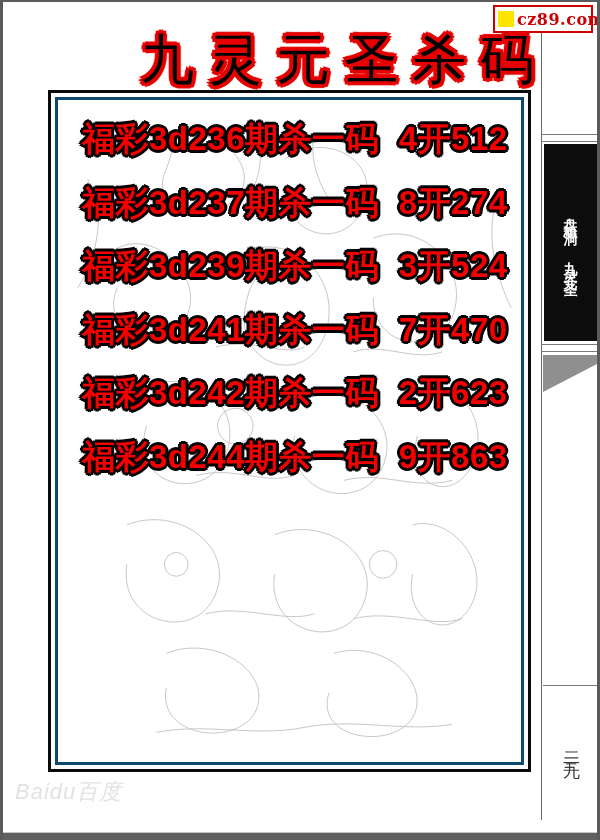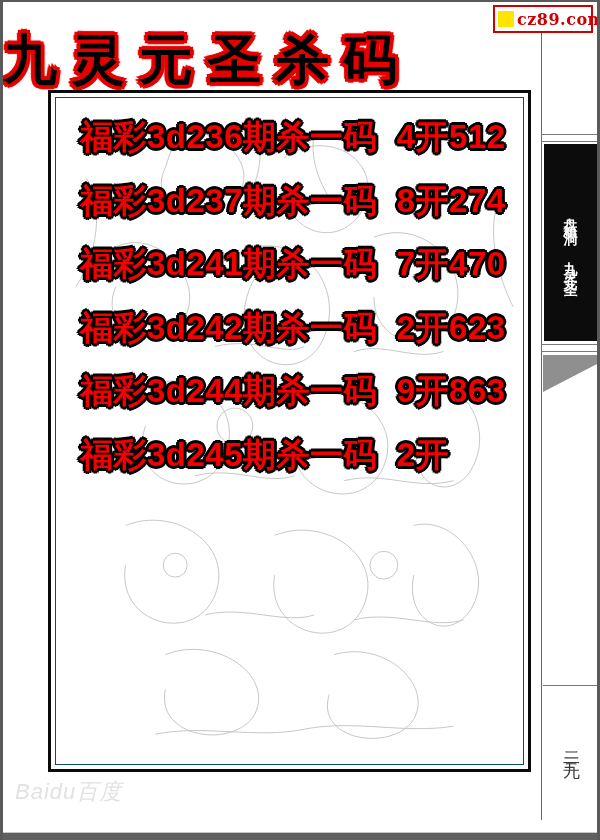--- a/index.html
+++ b/index.html
@@ -18,36 +18,36 @@
     border:2px solid #cc0000; background:#fff;
     display:flex; align-items:center; gap:3px; padding:4px 3px; cursor:pointer;
   }
   .badge-square { width:16px; height:16px; background:#ffe400; flex:0 0 auto; }
   .badge-label {
     color:#cc0000; font-family:"DejaVu Serif", serif; font-weight:bold;
     font-size:16px; letter-spacing:0.5px; white-space:nowrap;
   }
   
   .page-title {
-    position:absolute; top:22px; left:0; width:545px; text-align:left;
-    font-size:54px; font-weight:bold; color:#000; letter-spacing:14px; white-space:nowrap;
+    position:absolute; top:22px; left:0; width:545px; text-align:right;
+    font-size:54px; font-weight:normal; color:#000; letter-spacing:14px; white-space:nowrap;
     text-shadow:
       -3px -3px 0 #e60000, 0 -3px 0 #e60000, 3px -3px 0 #e60000,
       -3px  0   0 #e60000, 3px  0   0 #e60000,
       -3px  3px 0 #e60000, 0  3px 0 #e60000, 3px 3px 0 #e60000,
       -4px 0 1px #e60000, 4px 0 1px #e60000, 0 4px 1px #e60000, 0 -4px 1px #e60000;
   }
   
   .content-box {
     position:absolute; left:45px; top:88px; width:483px; height:682px;
     border:3px solid #0a0a0a; padding:4px; background:#fff;
   }
   .content-inner {
     position:relative; width:100%; height:100%;
-    border:1px solid #0c4a6e; overflow:hidden;
+    border:3px solid #0c4a6e; overflow:hidden;
   }
   .illustration { position:absolute; left:0; top:0; width:100%; height:100%; }
   .pred-list { position:relative; padding:8px 0 0 24px; }
   .pred-line {
     height:63.5px; display:flex; align-items:center; white-space:nowrap;
     font-size:33px; font-weight:bold; color:#f40000; word-spacing:10px; letter-spacing:0.5px;
     text-shadow:
       -2px -2px 0 #000, 0 -2px 0 #000, 2px -2px 0 #000,
       -2px  0   0 #000, 2px  0   0 #000,
       -2px  2px 0 #000, 0  2px 0 #000, 2px 2px 0 #000,
@@ -117,24 +117,24 @@
         <path d="M150,520 C190,510 230,530 260,520 M300,525 C340,515 380,535 410,525"></path>
         <path d="M200,30 C210,50 205,80 195,95 M260,35 C255,60 265,85 275,100"></path>
         <path d="M100,640 C150,630 200,645 250,635 C300,625 350,640 400,632"></path>
         <circle cx="180" cy="330" r="18"></circle>
           <circle cx="330" cy="470" r="14"></circle>
           <circle cx="120" cy="470" r="12"></circle>
       </svg>
       <div class="pred-list">
         <div class="pred-line">福彩3d236期杀一码 4开512</div>
         <div class="pred-line">福彩3d237期杀一码 8开274</div>
+        <div class="pred-line">福彩3d239期杀一码 3开524</div>
         <div class="pred-line">福彩3d241期杀一码 7开470</div>
         <div class="pred-line">福彩3d242期杀一码 2开623</div>
         <div class="pred-line">福彩3d244期杀一码 9开863</div>
-        <div class="pred-line">福彩3d245期杀一码 2开</div>
       </div>
     </div>
   </div>
 
   <div class="spine-vline"></div>
   <div class="hline h1"></div>
   <div class="hline h2"></div>
   <div class="spine-box">
     <div class="spine-label">盘桓洞·九灵元圣</div>
   </div>

